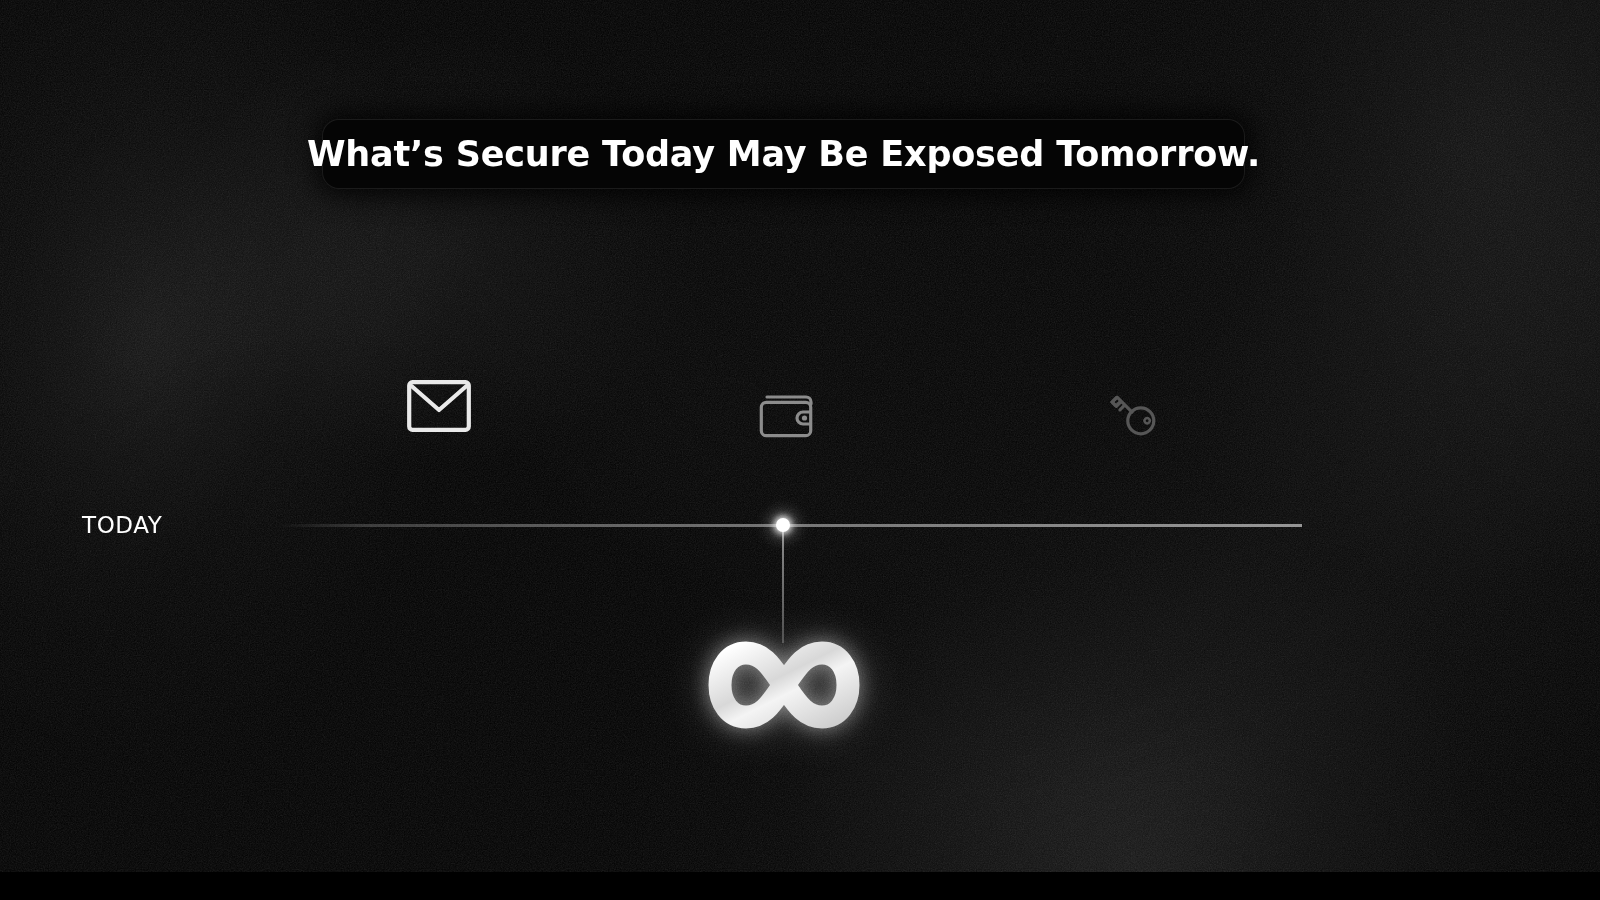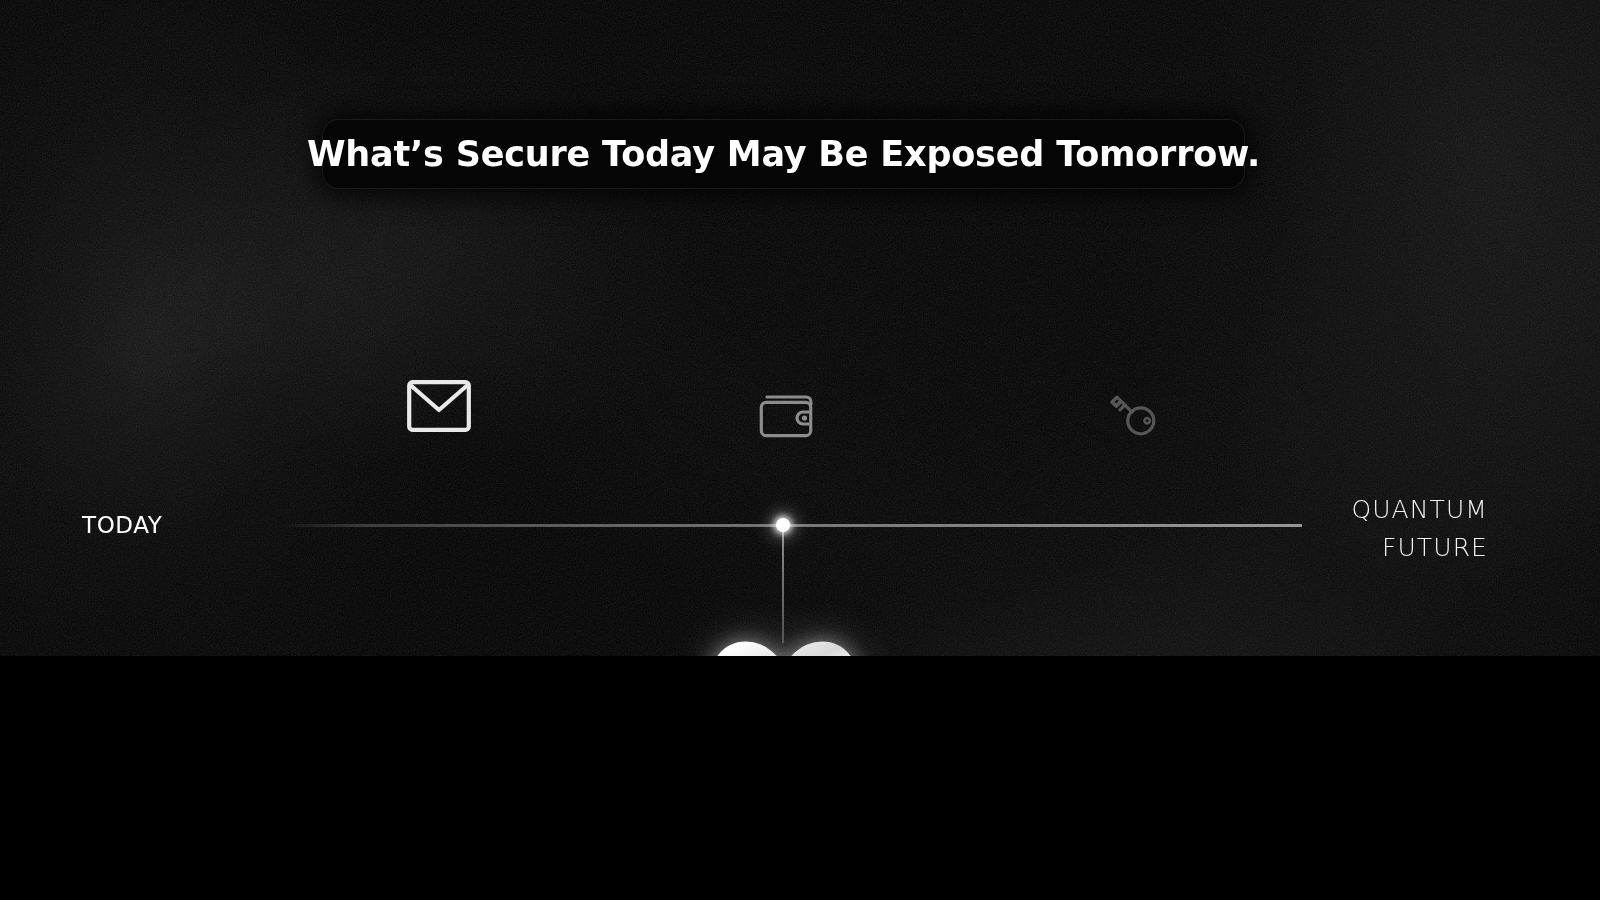--- a/index.html
+++ b/index.html
@@ -6,21 +6,21 @@
     margin: 0;
     padding: 0;
     background: #000;
   }
   body {
     font-family: "Liberation Sans", sans-serif;
   }
   #stage {
     position: relative;
     width: 1600px;
-    height: 656px;
+    height: 872px;
     overflow: hidden;
     background: #d946ef;
   }
 
   
   .bg-layer {
     position: absolute;
     inset: 0;
     pointer-events: none;
   }
@@ -260,24 +260,20 @@
       </g>
     </svg>
   </div>
 
   <div id="timeline-track"></div>
   <div id="timeline-connector"></div>
   <div id="timeline-node"></div>
 
   <div id="label-today">TODAY</div>
 
-  <div id="label-quantum-future">
-    <span>QUANTUM</span>
-    <span>FUTURE</span>
-  </div>
 
   <div id="infinity-logo">
     <svg width="156" height="90" viewBox="0 0 156 90" xmlns="http://www.w3.org/2000/svg">
       <defs>
         <linearGradient id="infGrad" x1="0" y1="0" x2="1" y2="1">
           <stop offset="0%" stop-color="#ffffff"></stop>
           <stop offset="42%" stop-color="#d8d8d8"></stop>
           <stop offset="58%" stop-color="#f4f4f4"></stop>
           <stop offset="100%" stop-color="#cfcfcf"></stop>
         </linearGradient>

